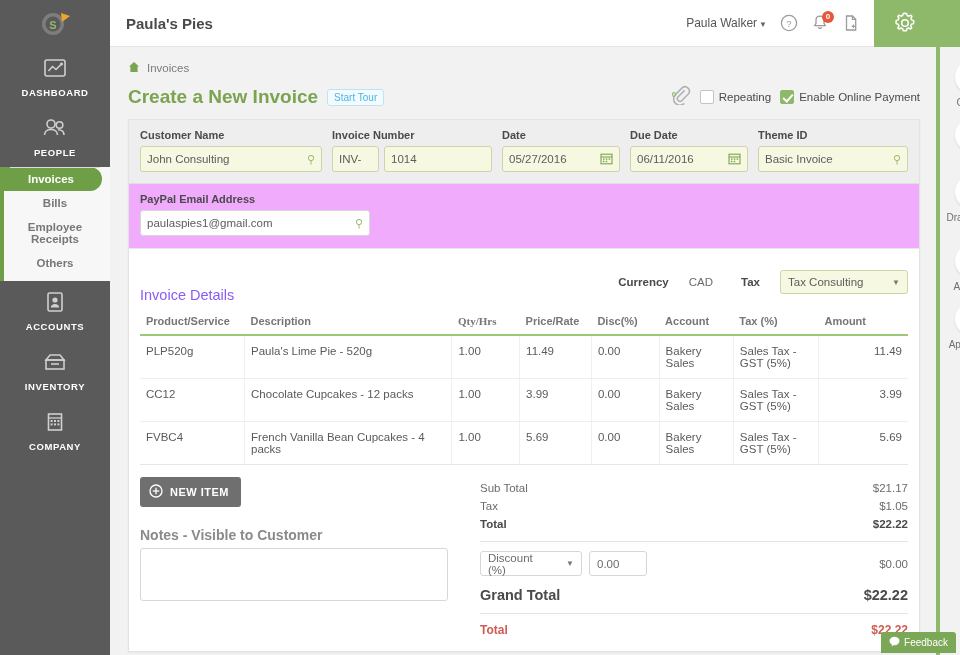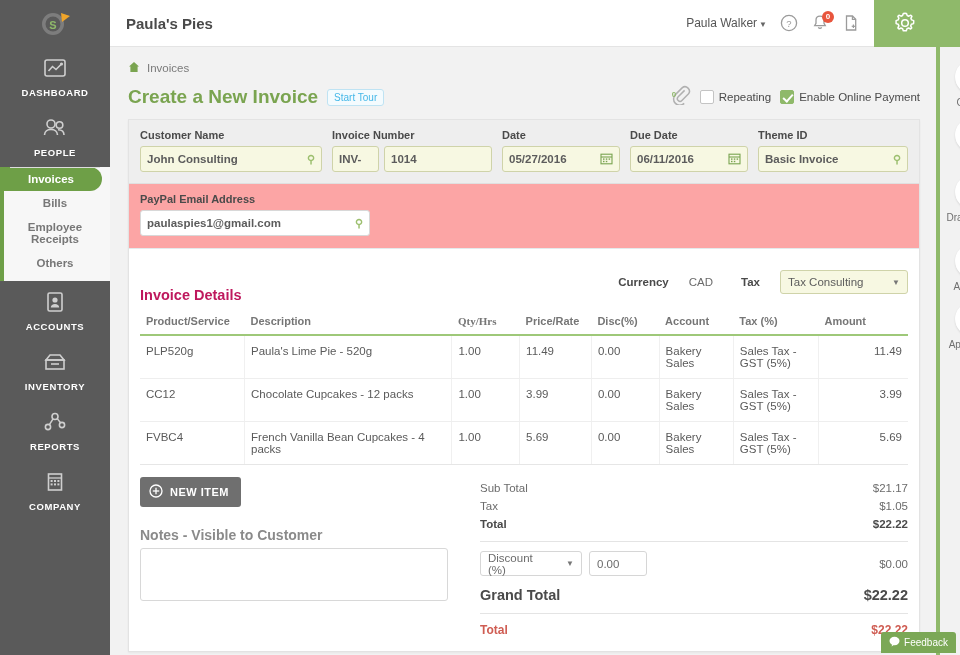--- a/index.html
+++ b/index.html
@@ -104,34 +104,34 @@
   }
   .form-band {
     background: #eeeeee; padding: 9px 11px 11px; display: flex; gap: 10px;
     border-bottom: 1px solid #e0e0e0;
   }
   .fgroup { display:flex; flex-direction: column; }
   .flabel { font-size: 11px; color: #4a4a4a; font-weight: 700; margin-bottom: 5px; }
   .fin {
     background: #f7f8e2; border: 1px solid #cfd3a9; border-radius: 3px;
     height: 24px; display:flex; align-items:center; padding: 12px 6px;
-    font-size: 11.5px; color: #5c5c5c; position: relative; font-weight: bold;
+    font-size: 11.5px; color: #5c5c5c; position: relative;
   }
   .fin.plain { background:#fcfce9;align-items:center; }
   .fin .s-ico { margin-left:auto; color: #9cbf6e; font-size: 11px; }
   .fin .cal-ico { margin-left:auto; }
   .row2 { display:flex; gap:5px; }
 
   .paypal-band {
-    background: #fca5a5; padding: 9px 11px 12px; border-bottom: 1px solid #e4eaec;
+    background: #f0abfc; padding: 9px 11px 12px; border-bottom: 1px solid #e4eaec;
   }
 
   .details-band { padding: 12px 11px 0; }
   .details-head { display:flex; align-items:center; padding: 0 0 12px; }
-  .details-title { font-size: 14.5px; font-weight: 700; color: #be185d; margin-top: 26px; }
+  .details-title { font-size: 14.5px; font-weight: 400; color: #8b5cf6; margin-top: 26px; }
   .details-right { margin-left:auto; display:flex; align-items:center; gap: 20px; }
   .ctl-lbl { font-size: 11.5px; color: #4a4a4a; font-weight: 700; }
   .ctl-val { font-size: 11.5px; color: #6b6b6b; }
   .sel-tax {
     background:#f7f8e2; border:1px solid #cfd3a9; border-radius:3px; height:24px;
     min-width: 128px; display:flex; align-items:center; padding: 0 7px;
     font-size: 11.5px; color:#5c5c5c; cursor: pointer;
   }
   .sel-tax .ar { margin-left:auto; font-size:8px; color:#777; }
 
@@ -283,32 +283,20 @@
       <span class="ico">
         <svg width="26" height="22" viewBox="0 0 26 22">
           <path d="M4 9 L8 4 L18 4 L22 9 Z" fill="none" stroke="#cfcfcf" stroke-width="1.6"></path>
           <rect x="4" y="9" width="18" height="9" fill="none" stroke="#cfcfcf" stroke-width="1.6"></rect>
           <line x1="9" y1="13" x2="17" y2="13" stroke="#cfcfcf" stroke-width="1.6"></line>
         </svg>
       </span>
       <span class="lbl">INVENTORY</span>
     </div>
 
-    <div class="nav-item">
-      <span class="ico">
-        <svg width="26" height="22" viewBox="0 0 26 22">
-          <circle cx="13" cy="5.5" r="3" fill="none" stroke="#cfcfcf" stroke-width="1.6"></circle>
-          <circle cx="6" cy="16" r="2.6" fill="none" stroke="#cfcfcf" stroke-width="1.6"></circle>
-          <circle cx="20" cy="14" r="2.6" fill="none" stroke="#cfcfcf" stroke-width="1.6"></circle>
-          <line x1="11" y1="8" x2="7.4" y2="13.6" stroke="#cfcfcf" stroke-width="1.5"></line>
-          <line x1="15.2" y1="7.6" x2="18.6" y2="11.8" stroke="#cfcfcf" stroke-width="1.5"></line>
-        </svg>
-      </span>
-      <span class="lbl">REPORTS</span>
-    </div>
 
     <div class="nav-item">
       <span class="ico">
         <svg width="22" height="22" viewBox="0 0 22 22">
           <rect x="4.5" y="3" width="13" height="16" fill="none" stroke="#cfcfcf" stroke-width="1.6"></rect>
           <line x1="4.5" y1="7" x2="17.5" y2="7" stroke="#cfcfcf" stroke-width="1.3"></line>
           <g fill="#cfcfcf">
             <rect x="6.6" y="9" width="2" height="2"></rect>
               <rect x="10" y="9" width="2" height="2"></rect>
             <rect x="13.4" y="9" width="2" height="2"></rect>

